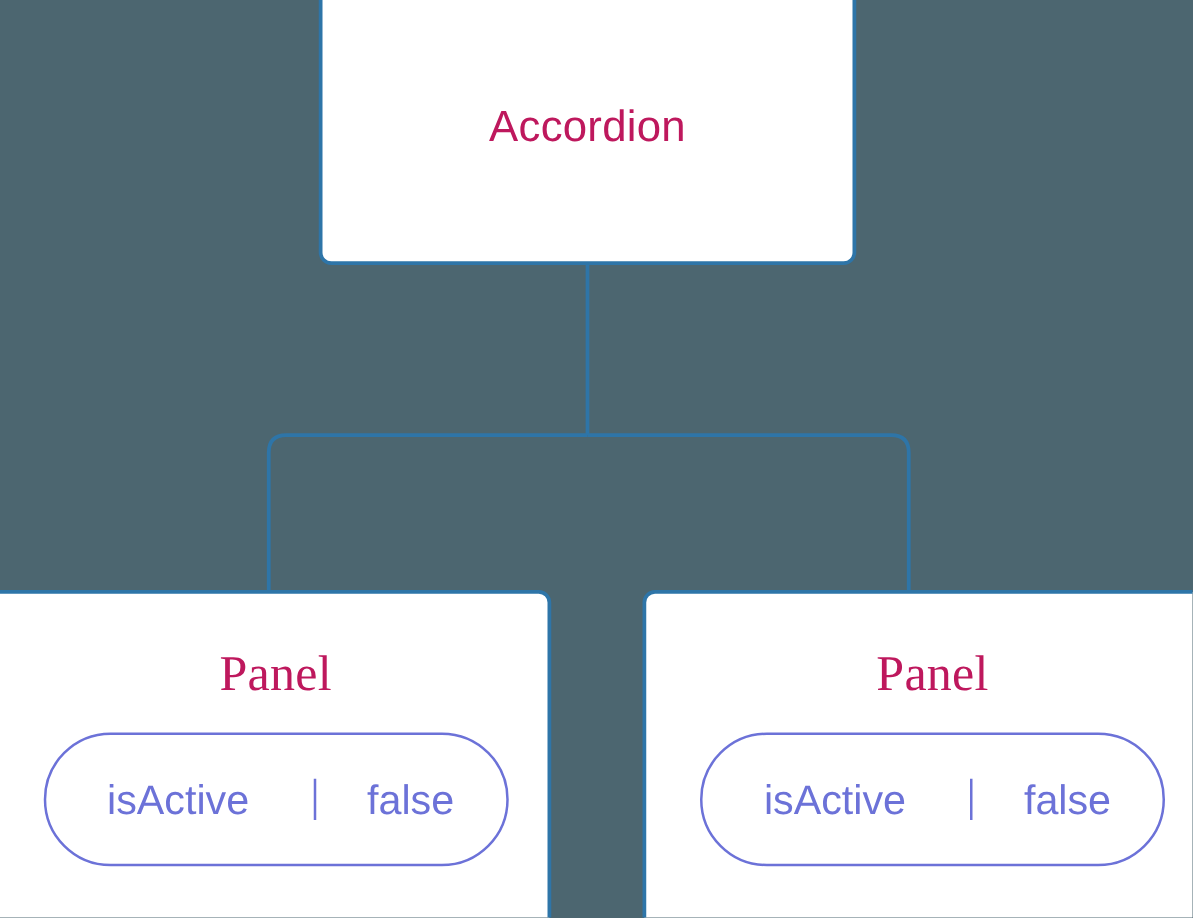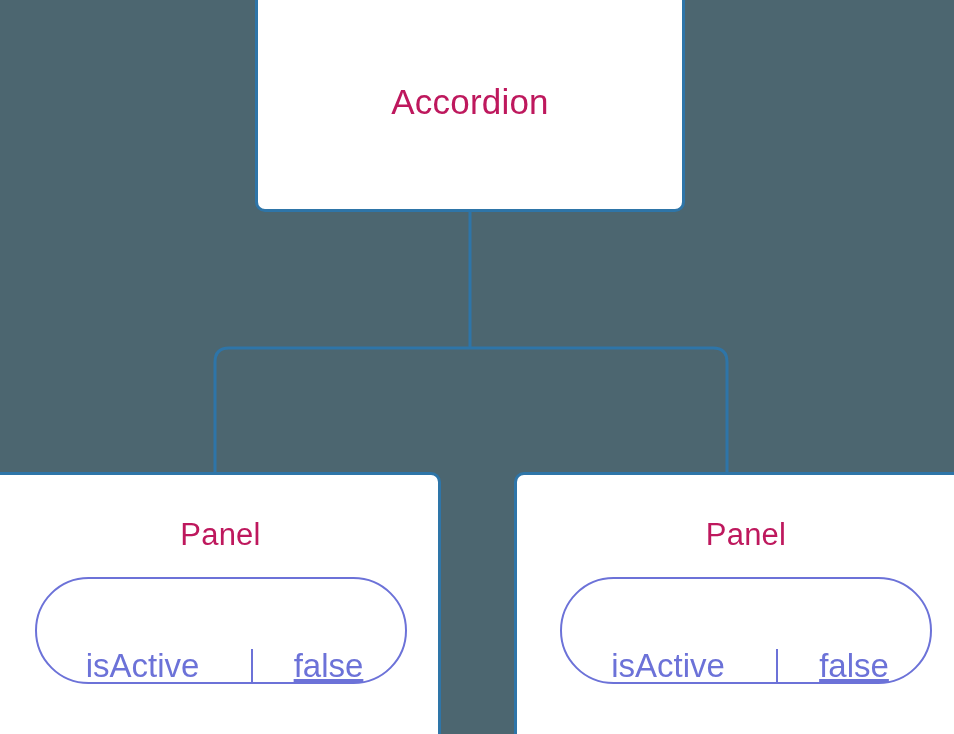--- a/index.html
+++ b/index.html
@@ -76,21 +76,22 @@
   }
   #node-panel-0 {
     left: -24px;
     width: 465px;
   }
   #node-panel-1 {
     left: 514px;
     width: 464px;
   }
   .panel-node .node-title {
-    font-size: 31px;
+    font-size: 40px;
+    font-family: Liberation Serif, serif;
   }
 
   
   #node-panel-0 .panel-inner {
     width: 441px;
     margin-left: 24px;
     display: flex;
     flex-direction: column;
     align-items: center;
   }
@@ -102,21 +103,21 @@
   }
 
   
   .state-pill {
     margin-top: 27px;
     height: 107px;
     border: 2px solid #6c72d8;
     border-radius: 54px;
     box-sizing: border-box;
     display: flex;
-    align-items: flex-end;
+    align-items: center;
     background: #ffffff;
   }
 
   .pill-key,
   .pill-value {
     display: flex;
     align-items: center;
     justify-content: center;
     color: #6c72d8;
     font-size: 33px;
@@ -124,21 +125,20 @@
     white-space: nowrap;
     box-sizing: border-box;
   }
   .pill-key {
     width: 214px;
     padding-right: 2px;
   }
   .pill-value {
     width: 154px;
     border-left: 2px solid #6c72d8;
-    text-decoration: underline;
   }
 </style>
 </head>
 <body>
 
 <div id="diagram-canvas">
 
   <svg id="edges-layer" viewBox="0 0 954 734" width="954" height="734">
 
     <path d="M 470 211 L 470 348" fill="none" stroke="#2e75a8" stroke-width="3" stroke-linecap="butt"></path>

